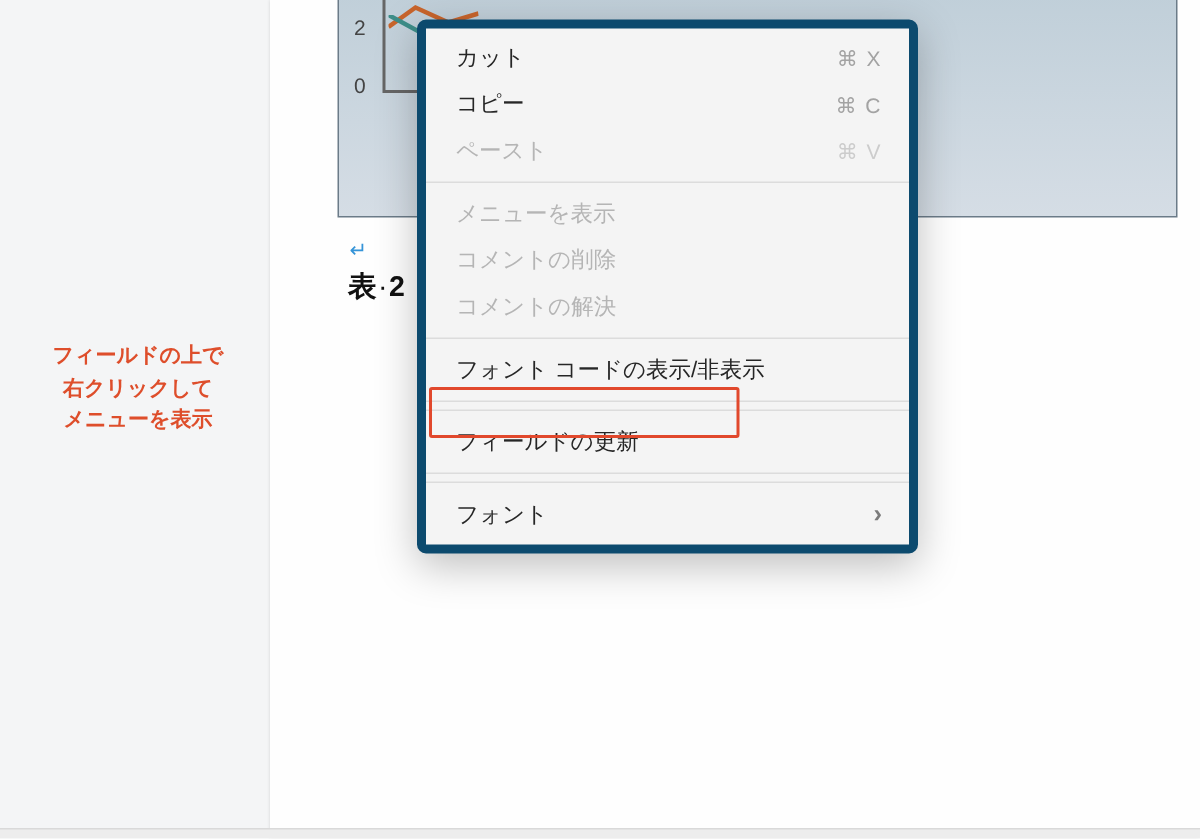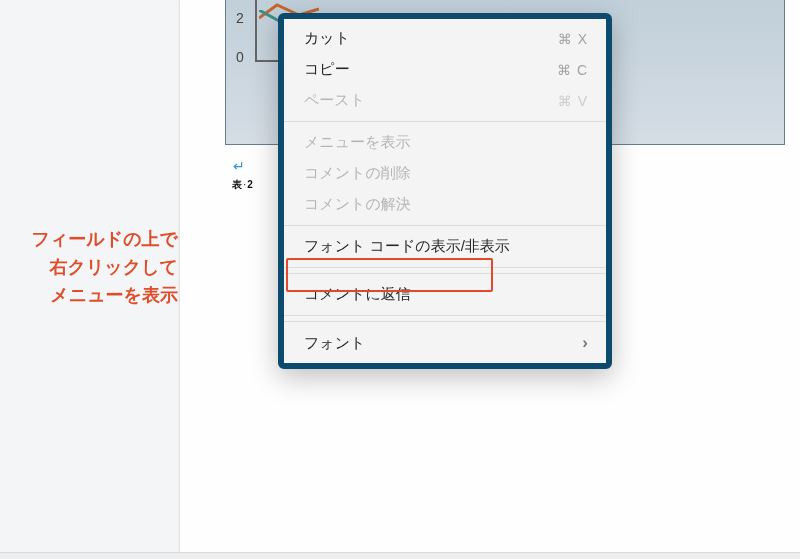--- a/index.html
+++ b/index.html
@@ -66,35 +66,35 @@
     position: absolute;
     left: 233px;
     top: 158px;
     color: #3594D8;
     font-size: 14px;
   }
   .table-caption {
     position: absolute;
     left: 232px;
     top: 178px;
-    font-size: 10px;
+    font-size: 19px;
     color: #111;
     font-weight: 700;
     letter-spacing: 1px;
   }
   .table-caption .dot { font-weight: 400; }
   .annotation {
     position: absolute;
     left: 6px;
     top: 226px;
     color: #DE4E2B;
-    font-size: 18px;
+    font-size: 14px;
     line-height: 1.55;
     font-weight: 600;
-    text-align: right;
+    text-align: center;
     width: 172px;
   }
   .context-menu {
     position: absolute;
     left: 278px;
     top: 13px;
     width: 334px;
     background: #F4F4F4;
     border: 6px solid #0c4a6e;
     border-radius: 6px;
@@ -199,21 +199,21 @@
   <div class="menu-item disabled">
     <span>コメントの解決</span>
   </div>
   <div class="menu-sep"></div>
   <div class="menu-item">
     <span>フォント コードの表示/非表示</span>
   </div>
   <div class="menu-sep"></div>
   <div class="menu-sep"></div>
   <div class="menu-item">
-    <span>コメントに返信</span>
+    <span>フィールドの更新</span>
   </div>
   <div class="menu-sep"></div>
   <div class="menu-sep"></div>
   <div class="menu-item">
     <span>フォント</span>
     <span class="chevron">›</span>
   </div>
 </div>
 
 <div class="highlight-box"></div>

